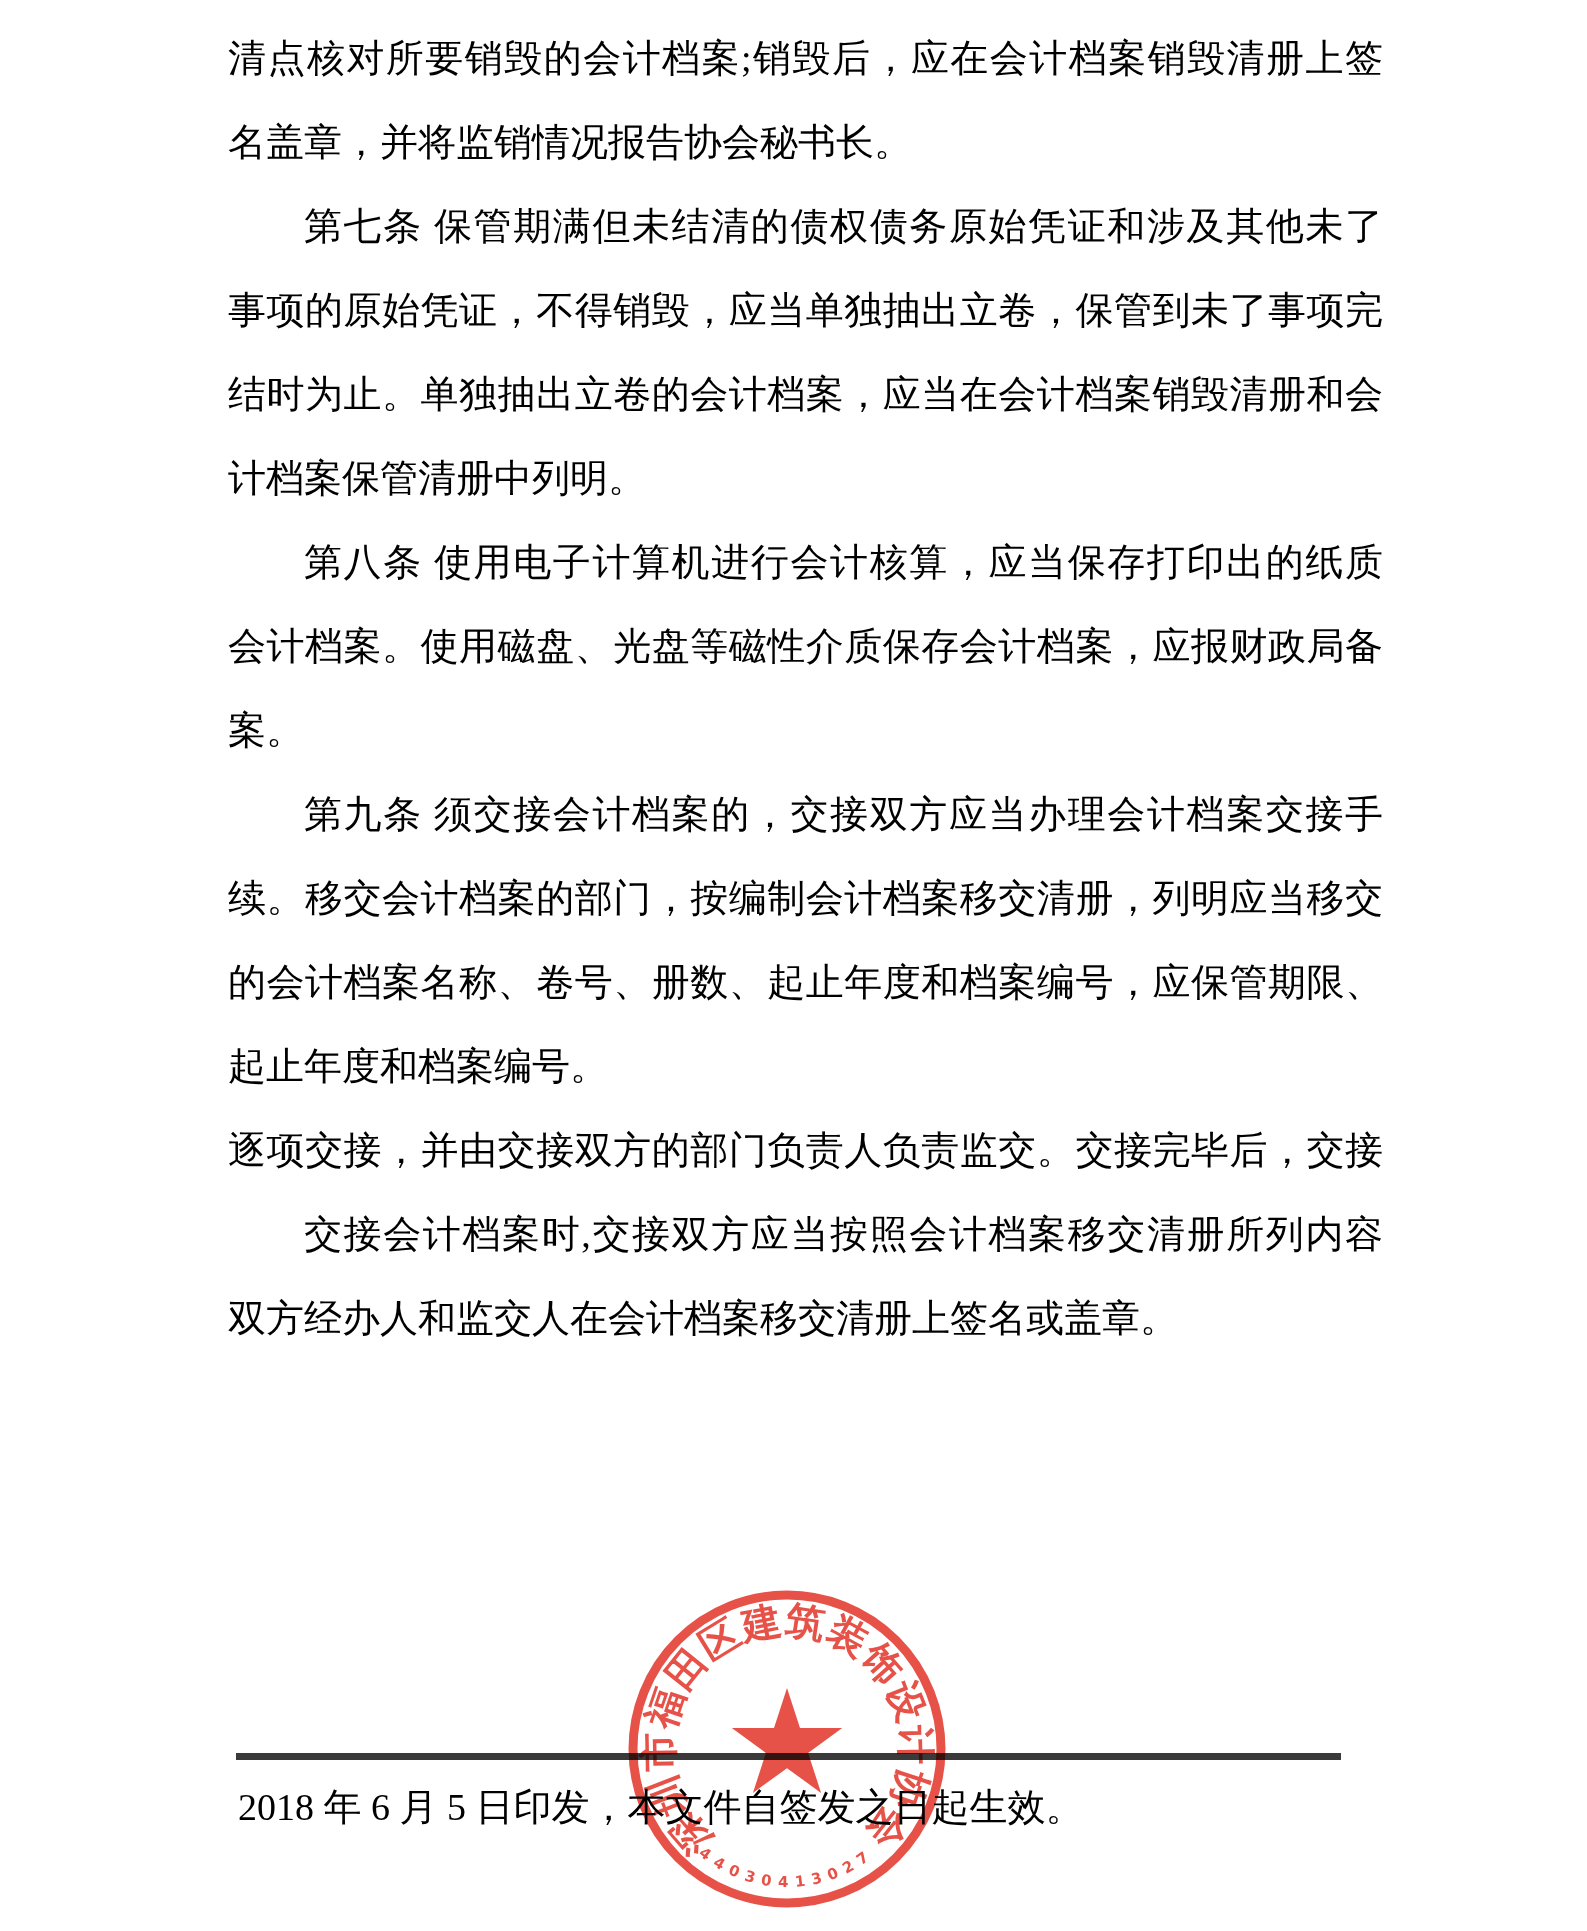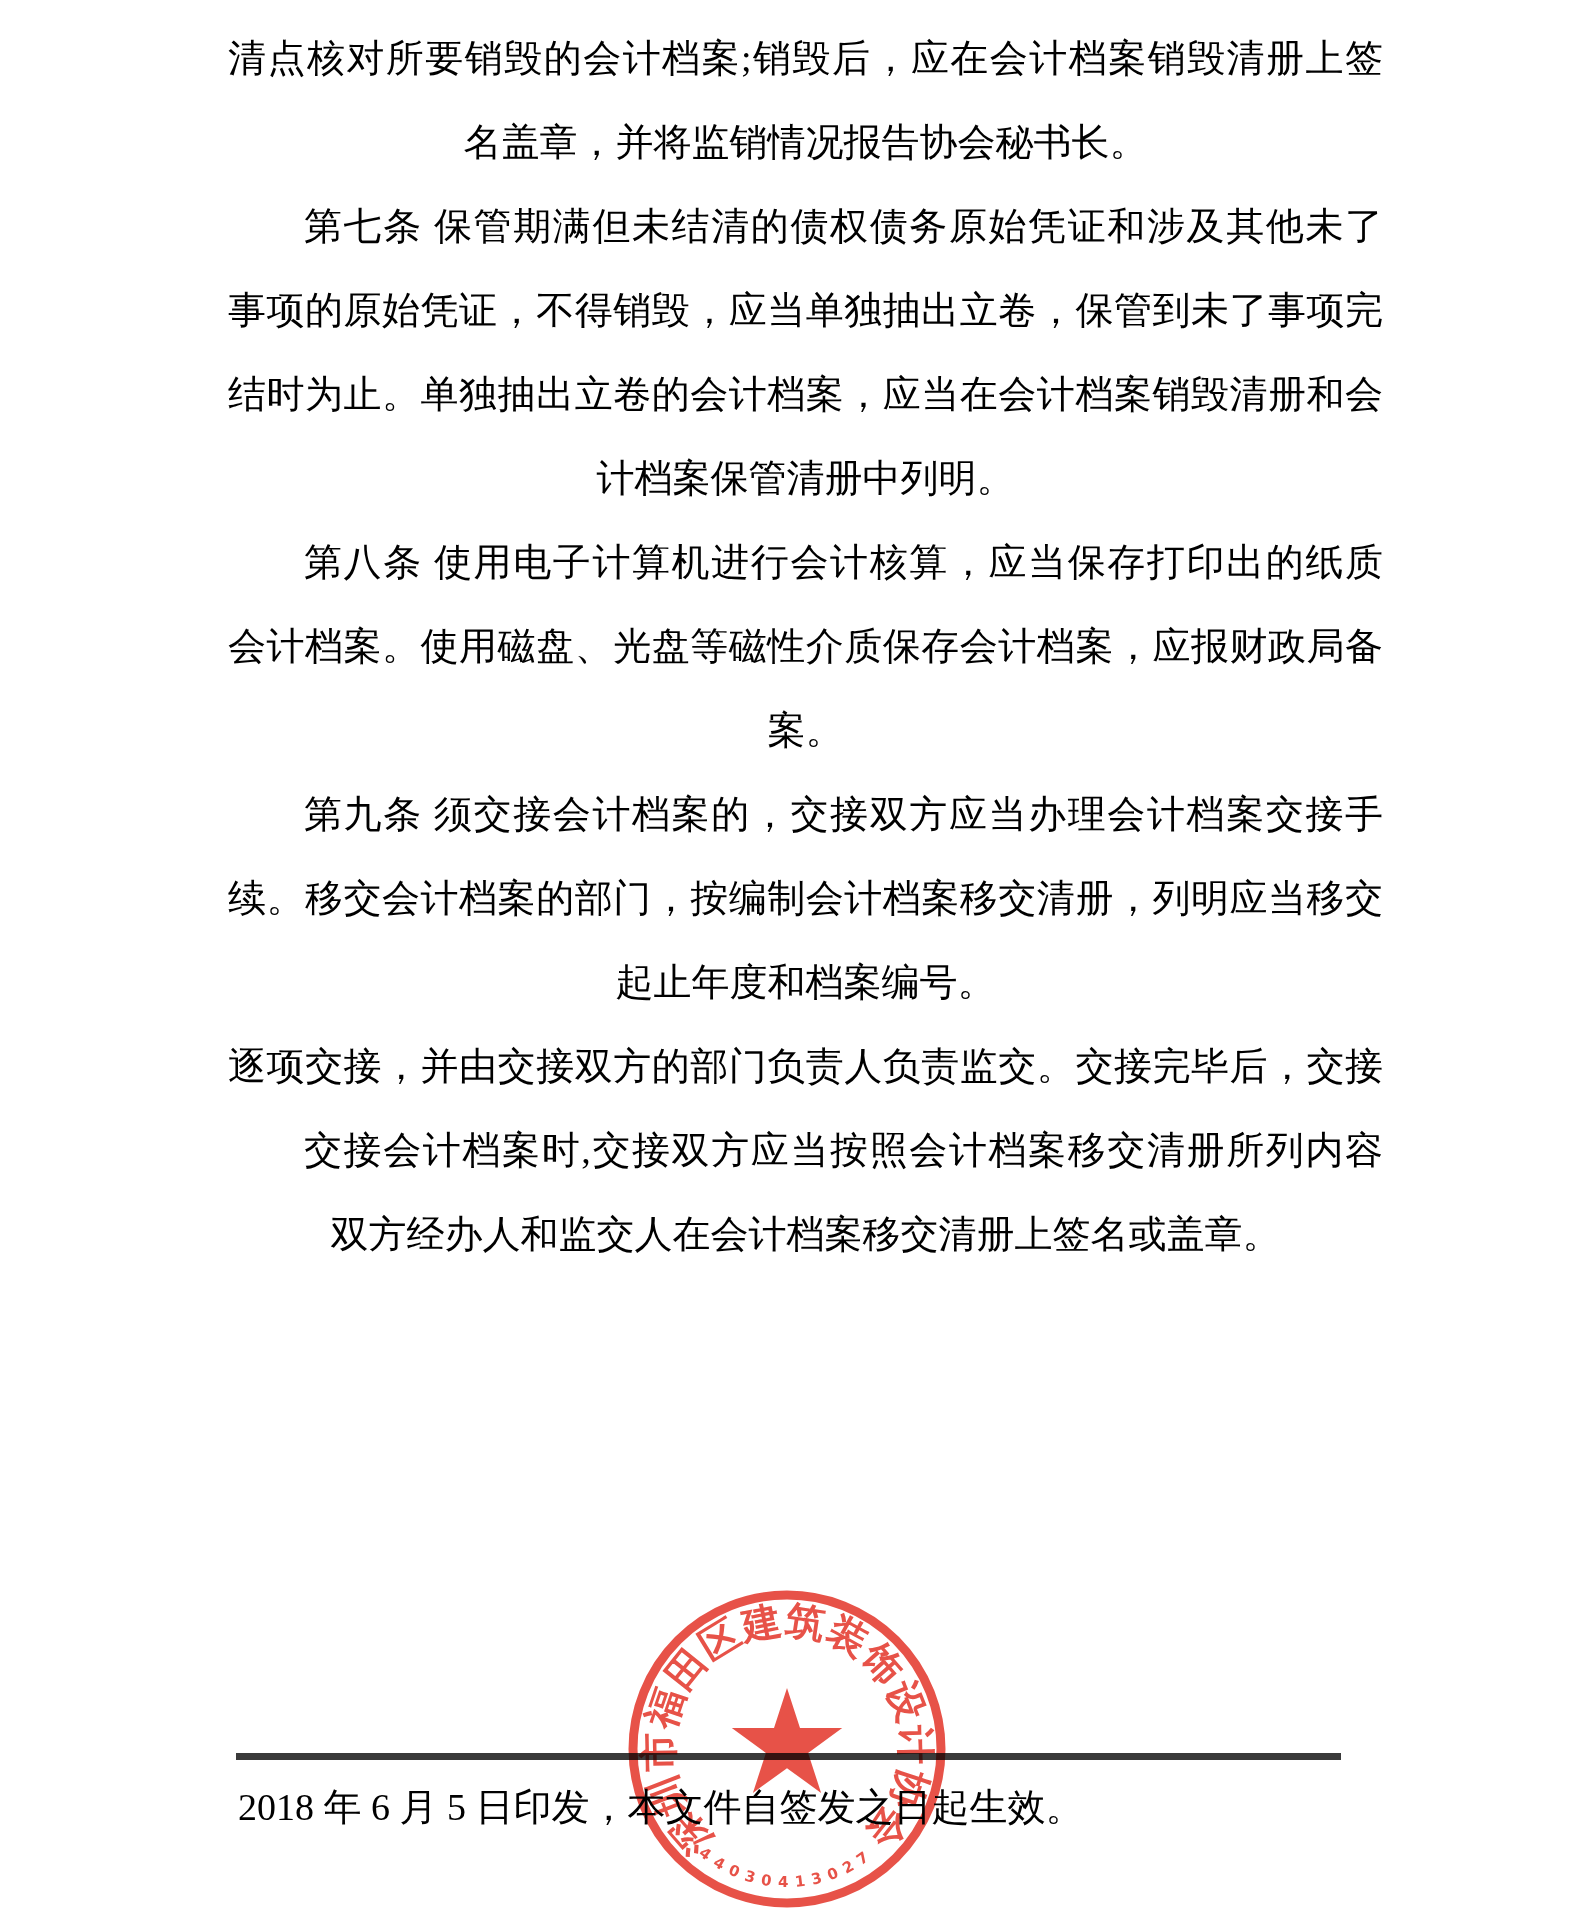--- a/index.html
+++ b/index.html
@@ -19,21 +19,20 @@
     font-size: 38px;
     line-height: 84px;
     color: #000000;
     letter-spacing: 0;
   }
   .para { margin: 0; padding: 0; }
   .ln {
     height: 84px;
     white-space: normal;
     overflow: visible;
-    text-align: center;
   }
   .ln.j {
     text-align: justify;
     text-align-last: justify;
   }
   .ln.ind { text-indent: 76px; }
   .divider {
     position: absolute;
     left: 236px;
     top: 1753px;
@@ -86,20 +85,21 @@
       <div class="ln">计档案保管清册中列明。</div>
     </div>
     <div class="para">
       <div class="ln j ind">第八条 使用电子计算机进行会计核算，应当保存打印出的纸质</div>
       <div class="ln j">会计档案。使用磁盘、光盘等磁性介质保存会计档案，应报财政局备</div>
       <div class="ln">案。</div>
     </div>
     <div class="para">
       <div class="ln j ind">第九条 须交接会计档案的，交接双方应当办理会计档案交接手</div>
       <div class="ln j">续。移交会计档案的部门，按编制会计档案移交清册，列明应当移交</div>
+      <div class="ln j">的会计档案名称、卷号、册数、起止年度和档案编号，应保管期限、</div>
       <div class="ln">起止年度和档案编号。</div>
     </div>
     <div class="para">
       <div class="ln j">逐项交接，并由交接双方的部门负责人负责监交。交接完毕后，交接</div>
       <div class="ln j ind">交接会计档案时,交接双方应当按照会计档案移交清册所列内容</div>
       <div class="ln">双方经办人和监交人在会计档案移交清册上签名或盖章。</div>
     </div>
   </div>
 
   <div class="divider" style="background: rgb(58, 58, 58);"></div>

